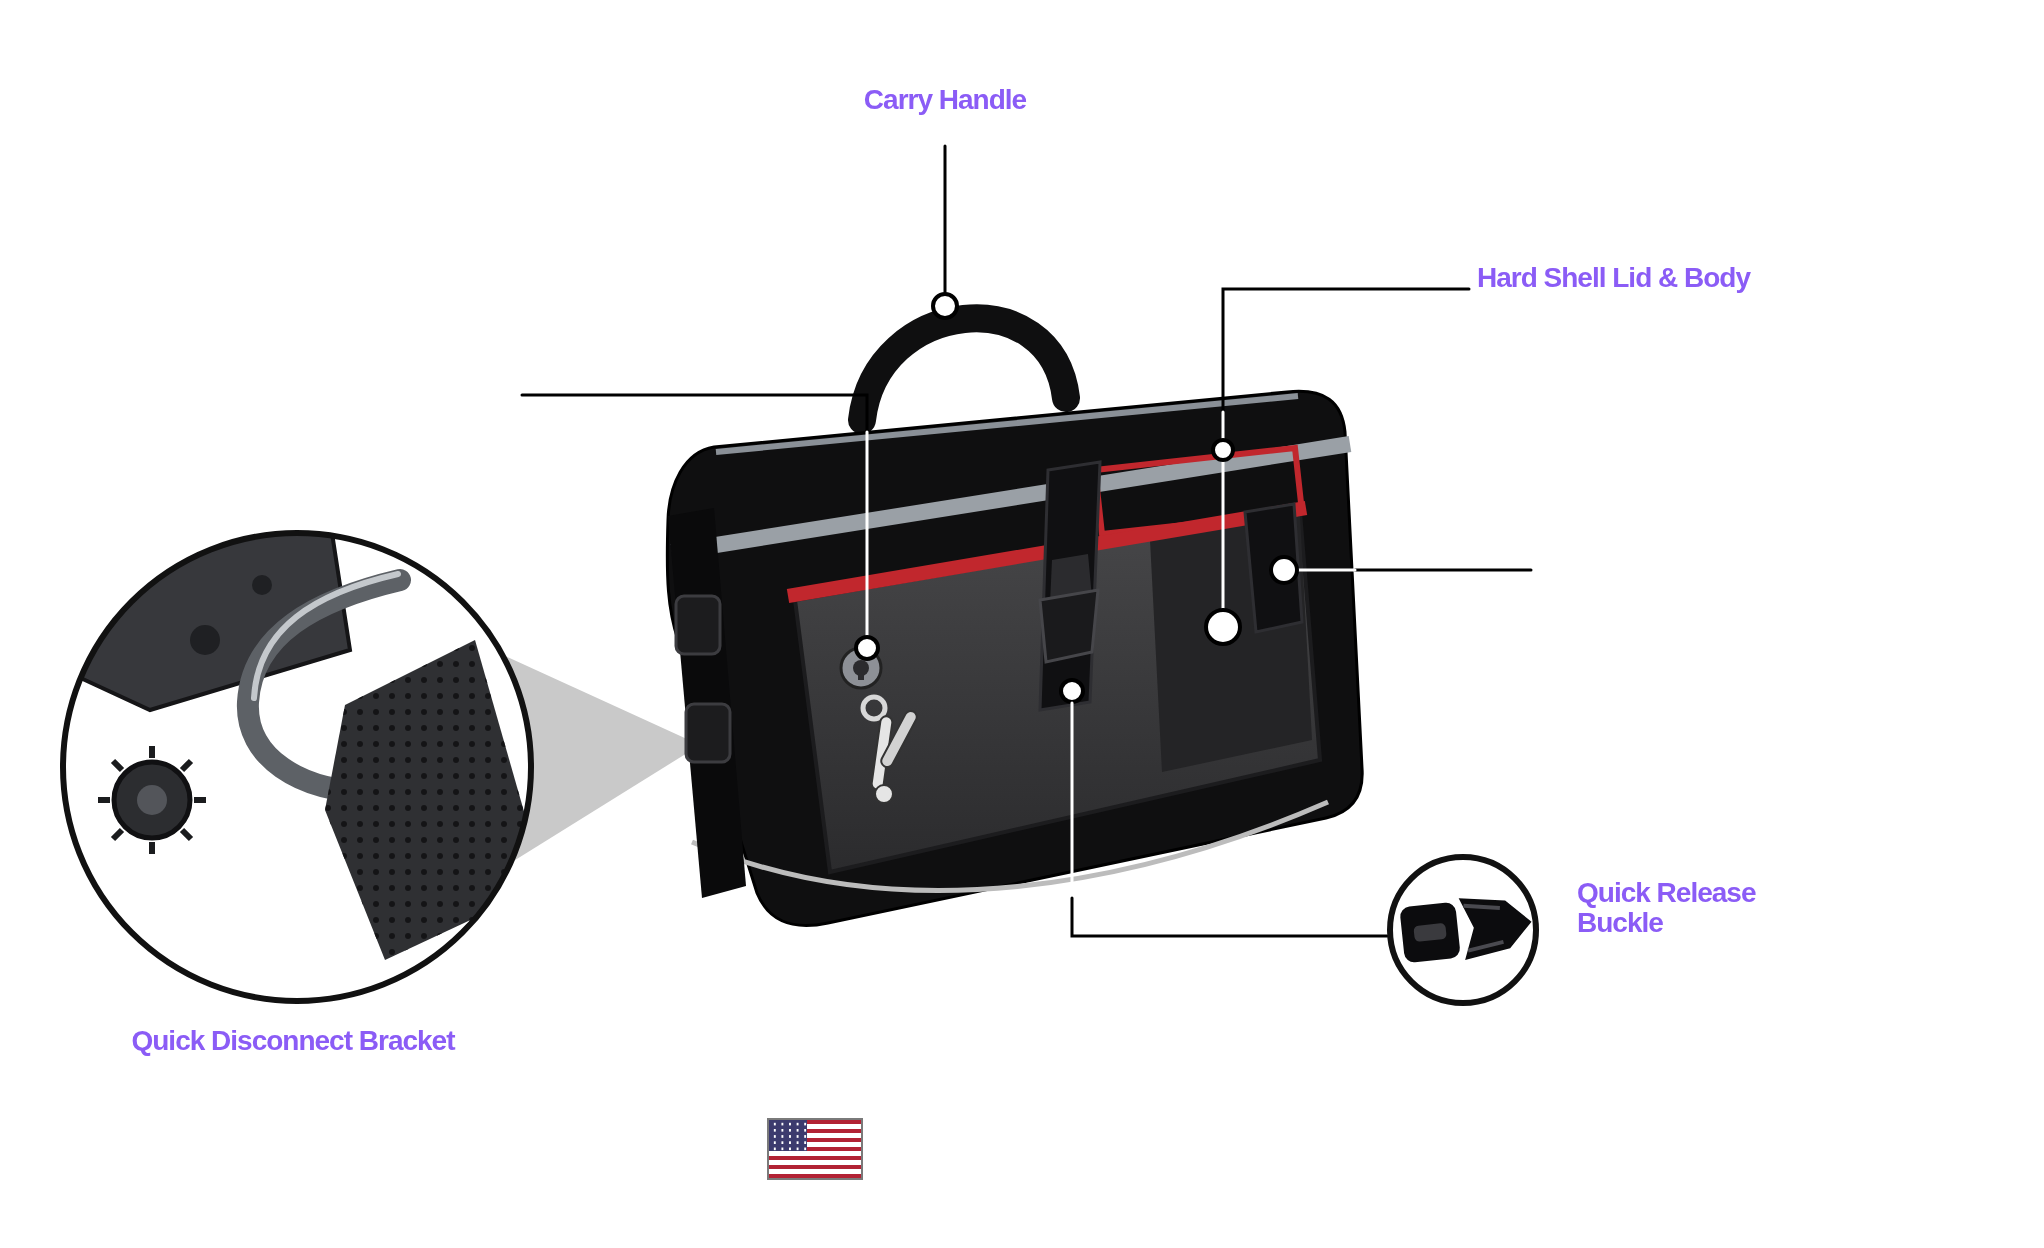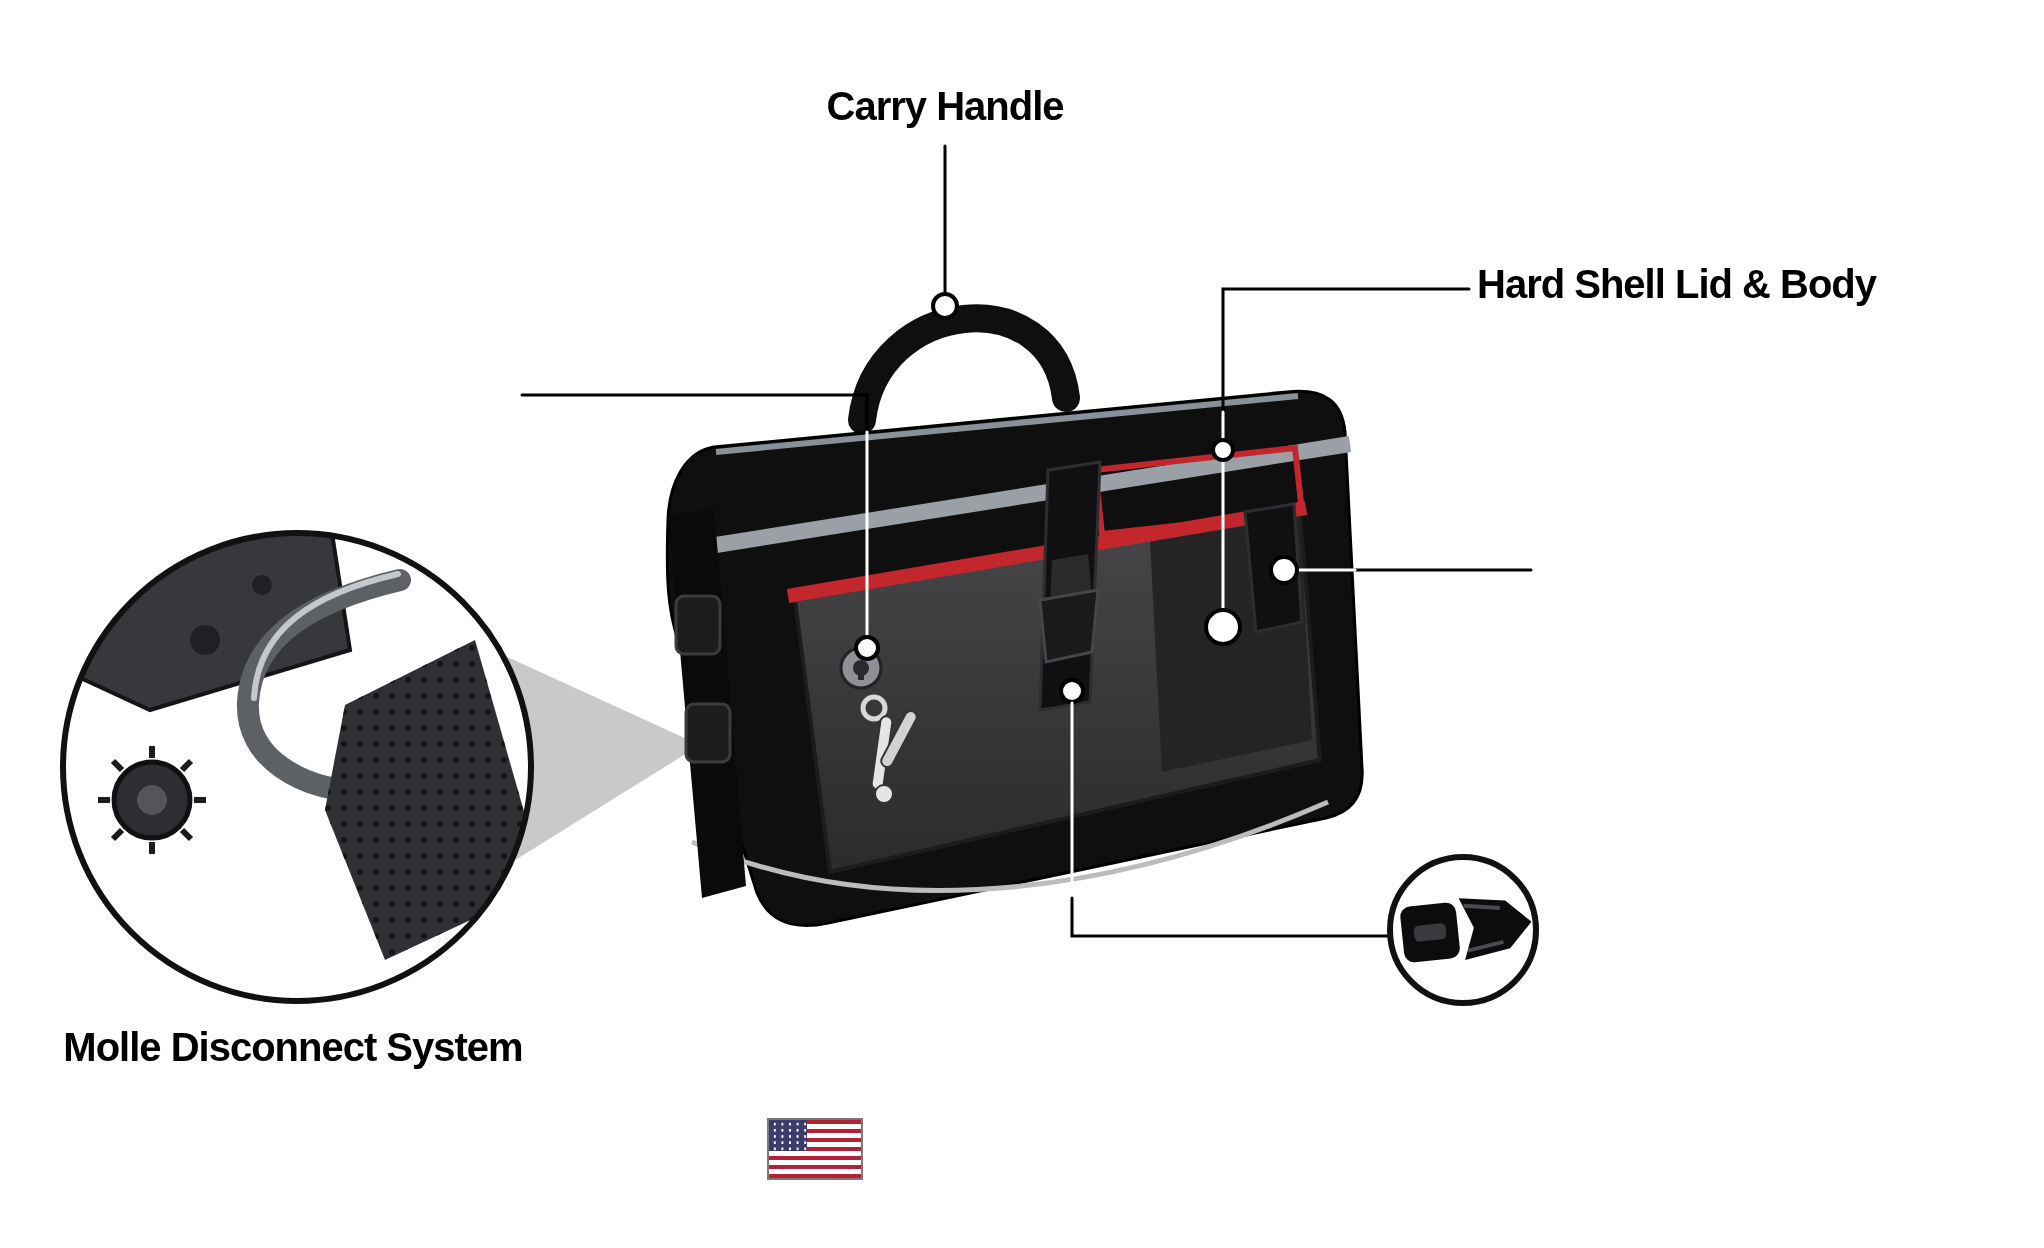--- a/index.html
+++ b/index.html
@@ -2,22 +2,22 @@
 <html><head>
 <meta charset="utf-8">
 <style>
   html,body{margin:0;padding:0;background:#fff;}
   .stage{
     position:relative;width:2044px;height:1248px;background:#ffffff;
     font-family:"Liberation Sans",sans-serif;overflow:hidden;
   }
   .stage svg{position:absolute;left:0;top:0;}
   .label{
-    position:absolute;font-weight:700;font-size:40px;line-height:1.08;
-    letter-spacing:-1px;color:#000000;white-space:nowrap;
+    position:absolute;font-weight:700;font-size:28px;line-height:1.08;
+    letter-spacing:-1px;color:#8b5cf6;white-space:nowrap;
   }
   .align-center{transform:translateX(-50%);}
   .align-rightend{transform:translateX(-100%);}
   
   .flag{
     position:absolute;left:769px;top:1120px;width:92px;height:58px;
     background:repeating-linear-gradient(
       to bottom,#b22234 0px,#b22234 4.46px,#ffffff 4.46px,#ffffff 8.92px);
     outline:2px solid #7a7a7a;
   }
@@ -159,20 +159,24 @@
       <circle cx="1463" cy="930" r="73" fill="none" stroke="#111111" stroke-width="6"></circle>
     </g>
   </svg>
 
   <div class="label align-center" style="left:945px;top:85px">Carry Handle</div>
 
   <div class="label" style="left:1477px;top:263px">Hard Shell Lid &amp; Body</div>
 
 
 
+  <div class="label" style="left:1577px;top:878px">
+    <div>Quick Release</div>
+    <div>Buckle</div>
+  </div>
 
-  <div class="label align-center" style="left:293px;top:1026px">Molle Disconnect System</div>
+  <div class="label align-center" style="left:293px;top:1026px">Quick Disconnect Bracket</div>
 
   <div class="flag">
     <div class="canton"></div>
   </div>
 
 </div>
 
 </body></html>

